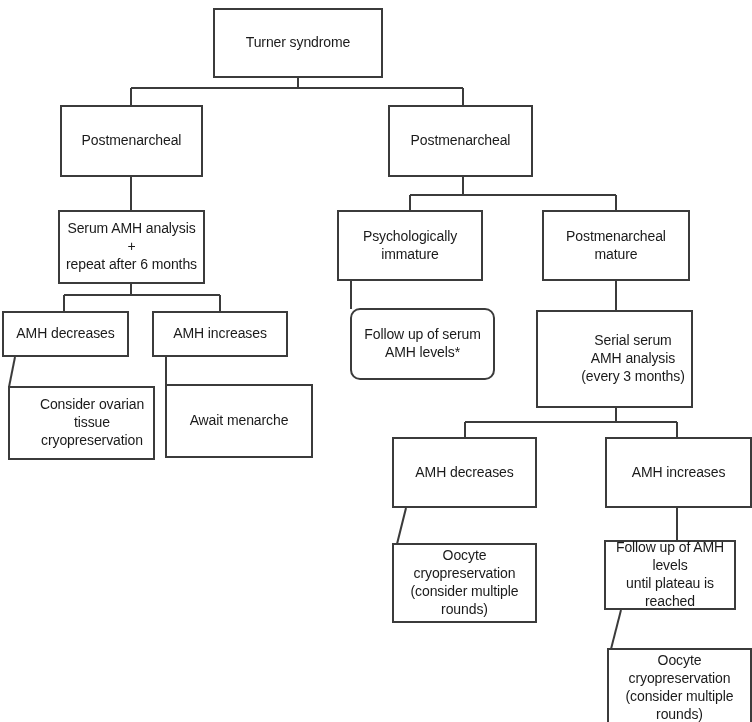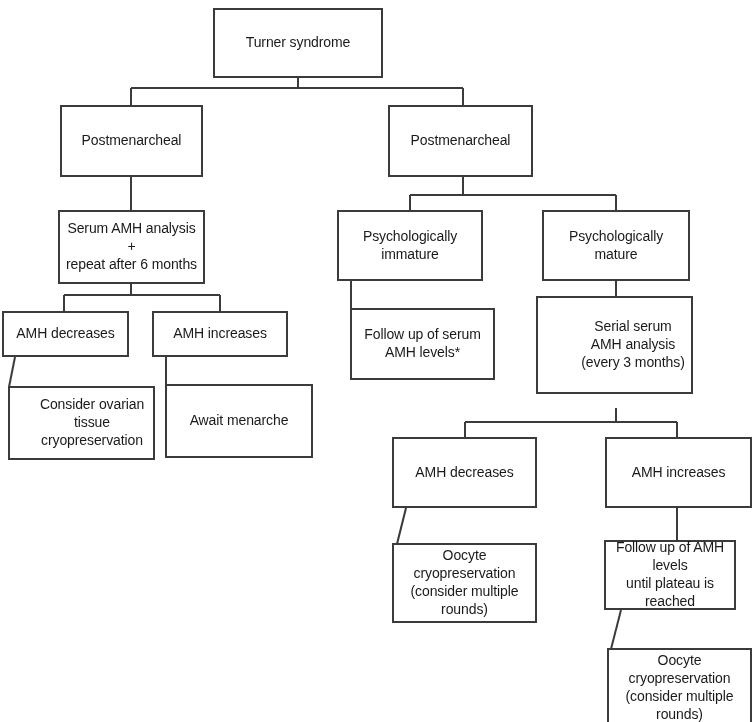--- a/index.html
+++ b/index.html
@@ -124,29 +124,29 @@
   <div class="node" style="left:165px; top:384px; width:148px; height:74px;">
     <span class="txt">Await menarche</span>
   </div>
 
   <div class="node" style="left:337px; top:210px; width:146px; height:71px;">
     <span class="txt">Psychologically
 immature</span>
   </div>
 
   <div class="node" style="left:542px; top:210px; width:148px; height:71px;">
-    <span class="txt">Psychologically mature</span>
+    <span class="txt">Postmenarcheal mature</span>
   </div>
 
-  <div class="node" style="left:350px; top:308px; width:145px; height:72px;">
+  <div class="node" style="left:350px; top:308px; width:145px; height:72px;border-radius:10px;">
     <span class="txt">Follow up of serum
 AMH levels*</span>
   </div>
 
-  <div class="node" style="left:536px; top:296px; width:157px; height:98px;padding-left:40px;">
+  <div class="node" style="left:536px; top:310px; width:157px; height:98px;padding-left:40px;">
     <span class="txt">Serial serum AMH analysis
 (every 3 months)</span>
   </div>
 
   <div class="node" style="left:392px; top:437px; width:145px; height:71px;">
     <span class="txt">AMH decreases</span>
   </div>
 
   <div class="node" style="left:605px; top:437px; width:147px; height:71px;">
     <span class="txt">AMH increases</span>

